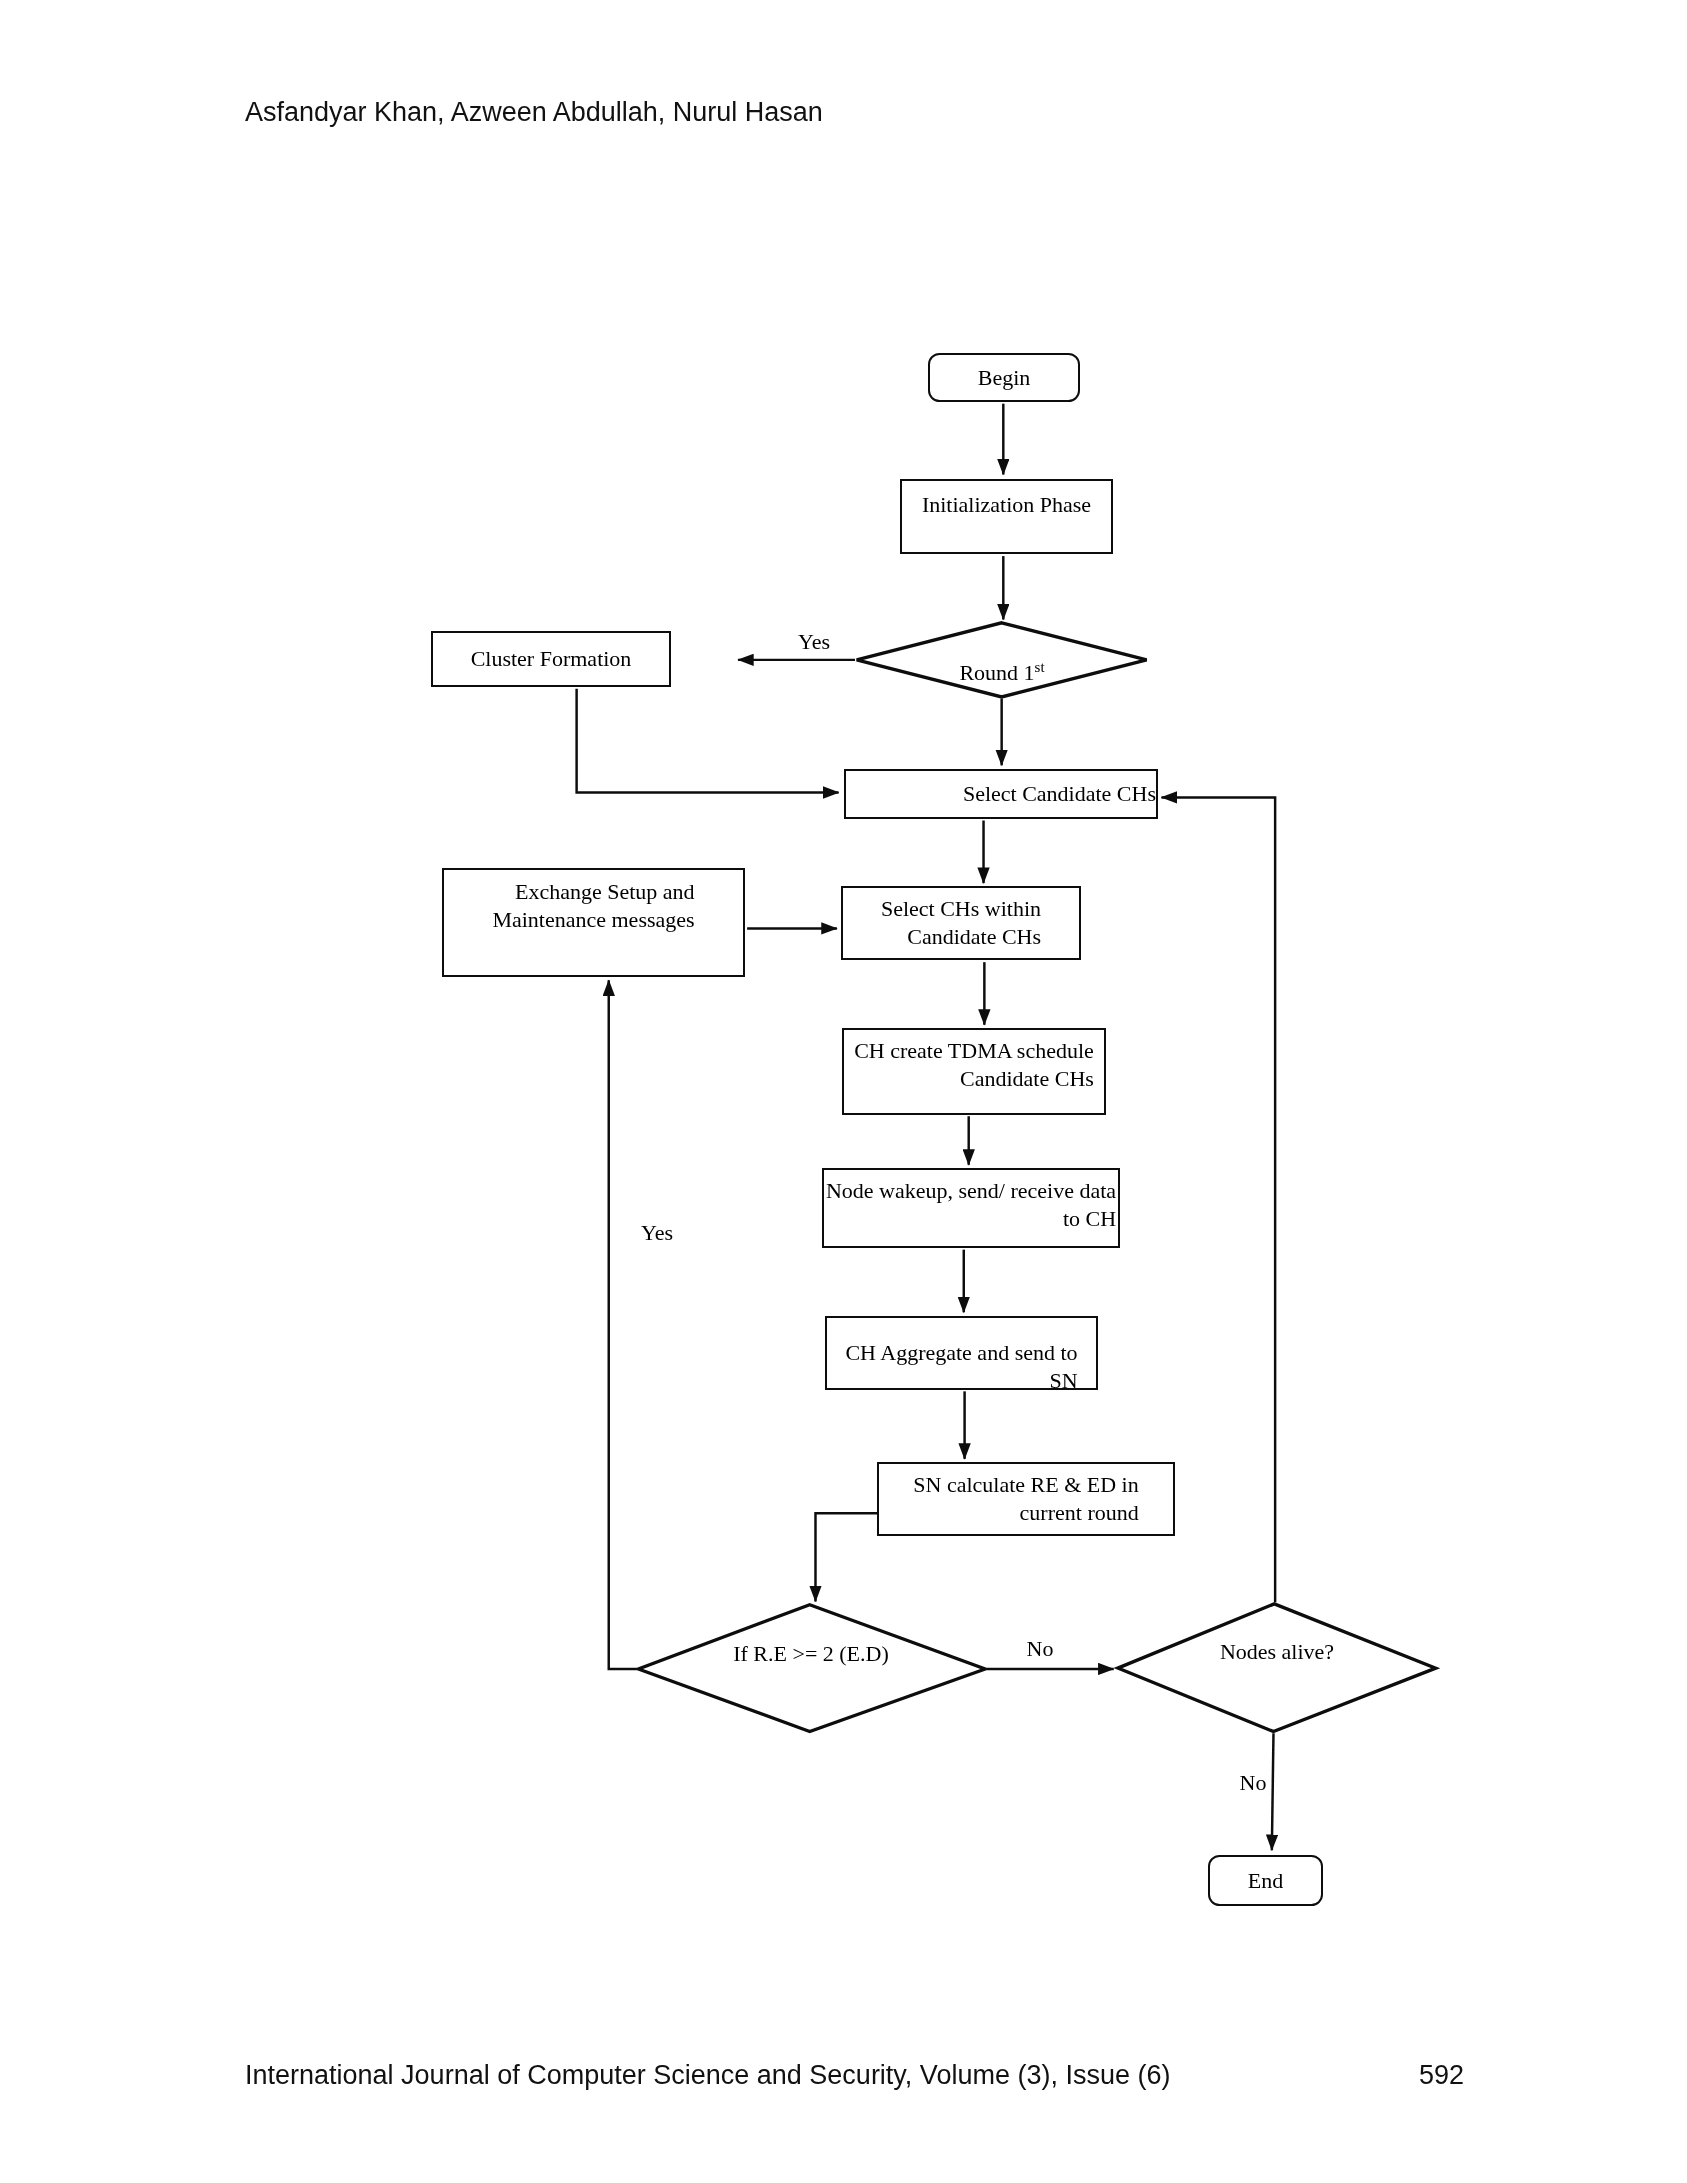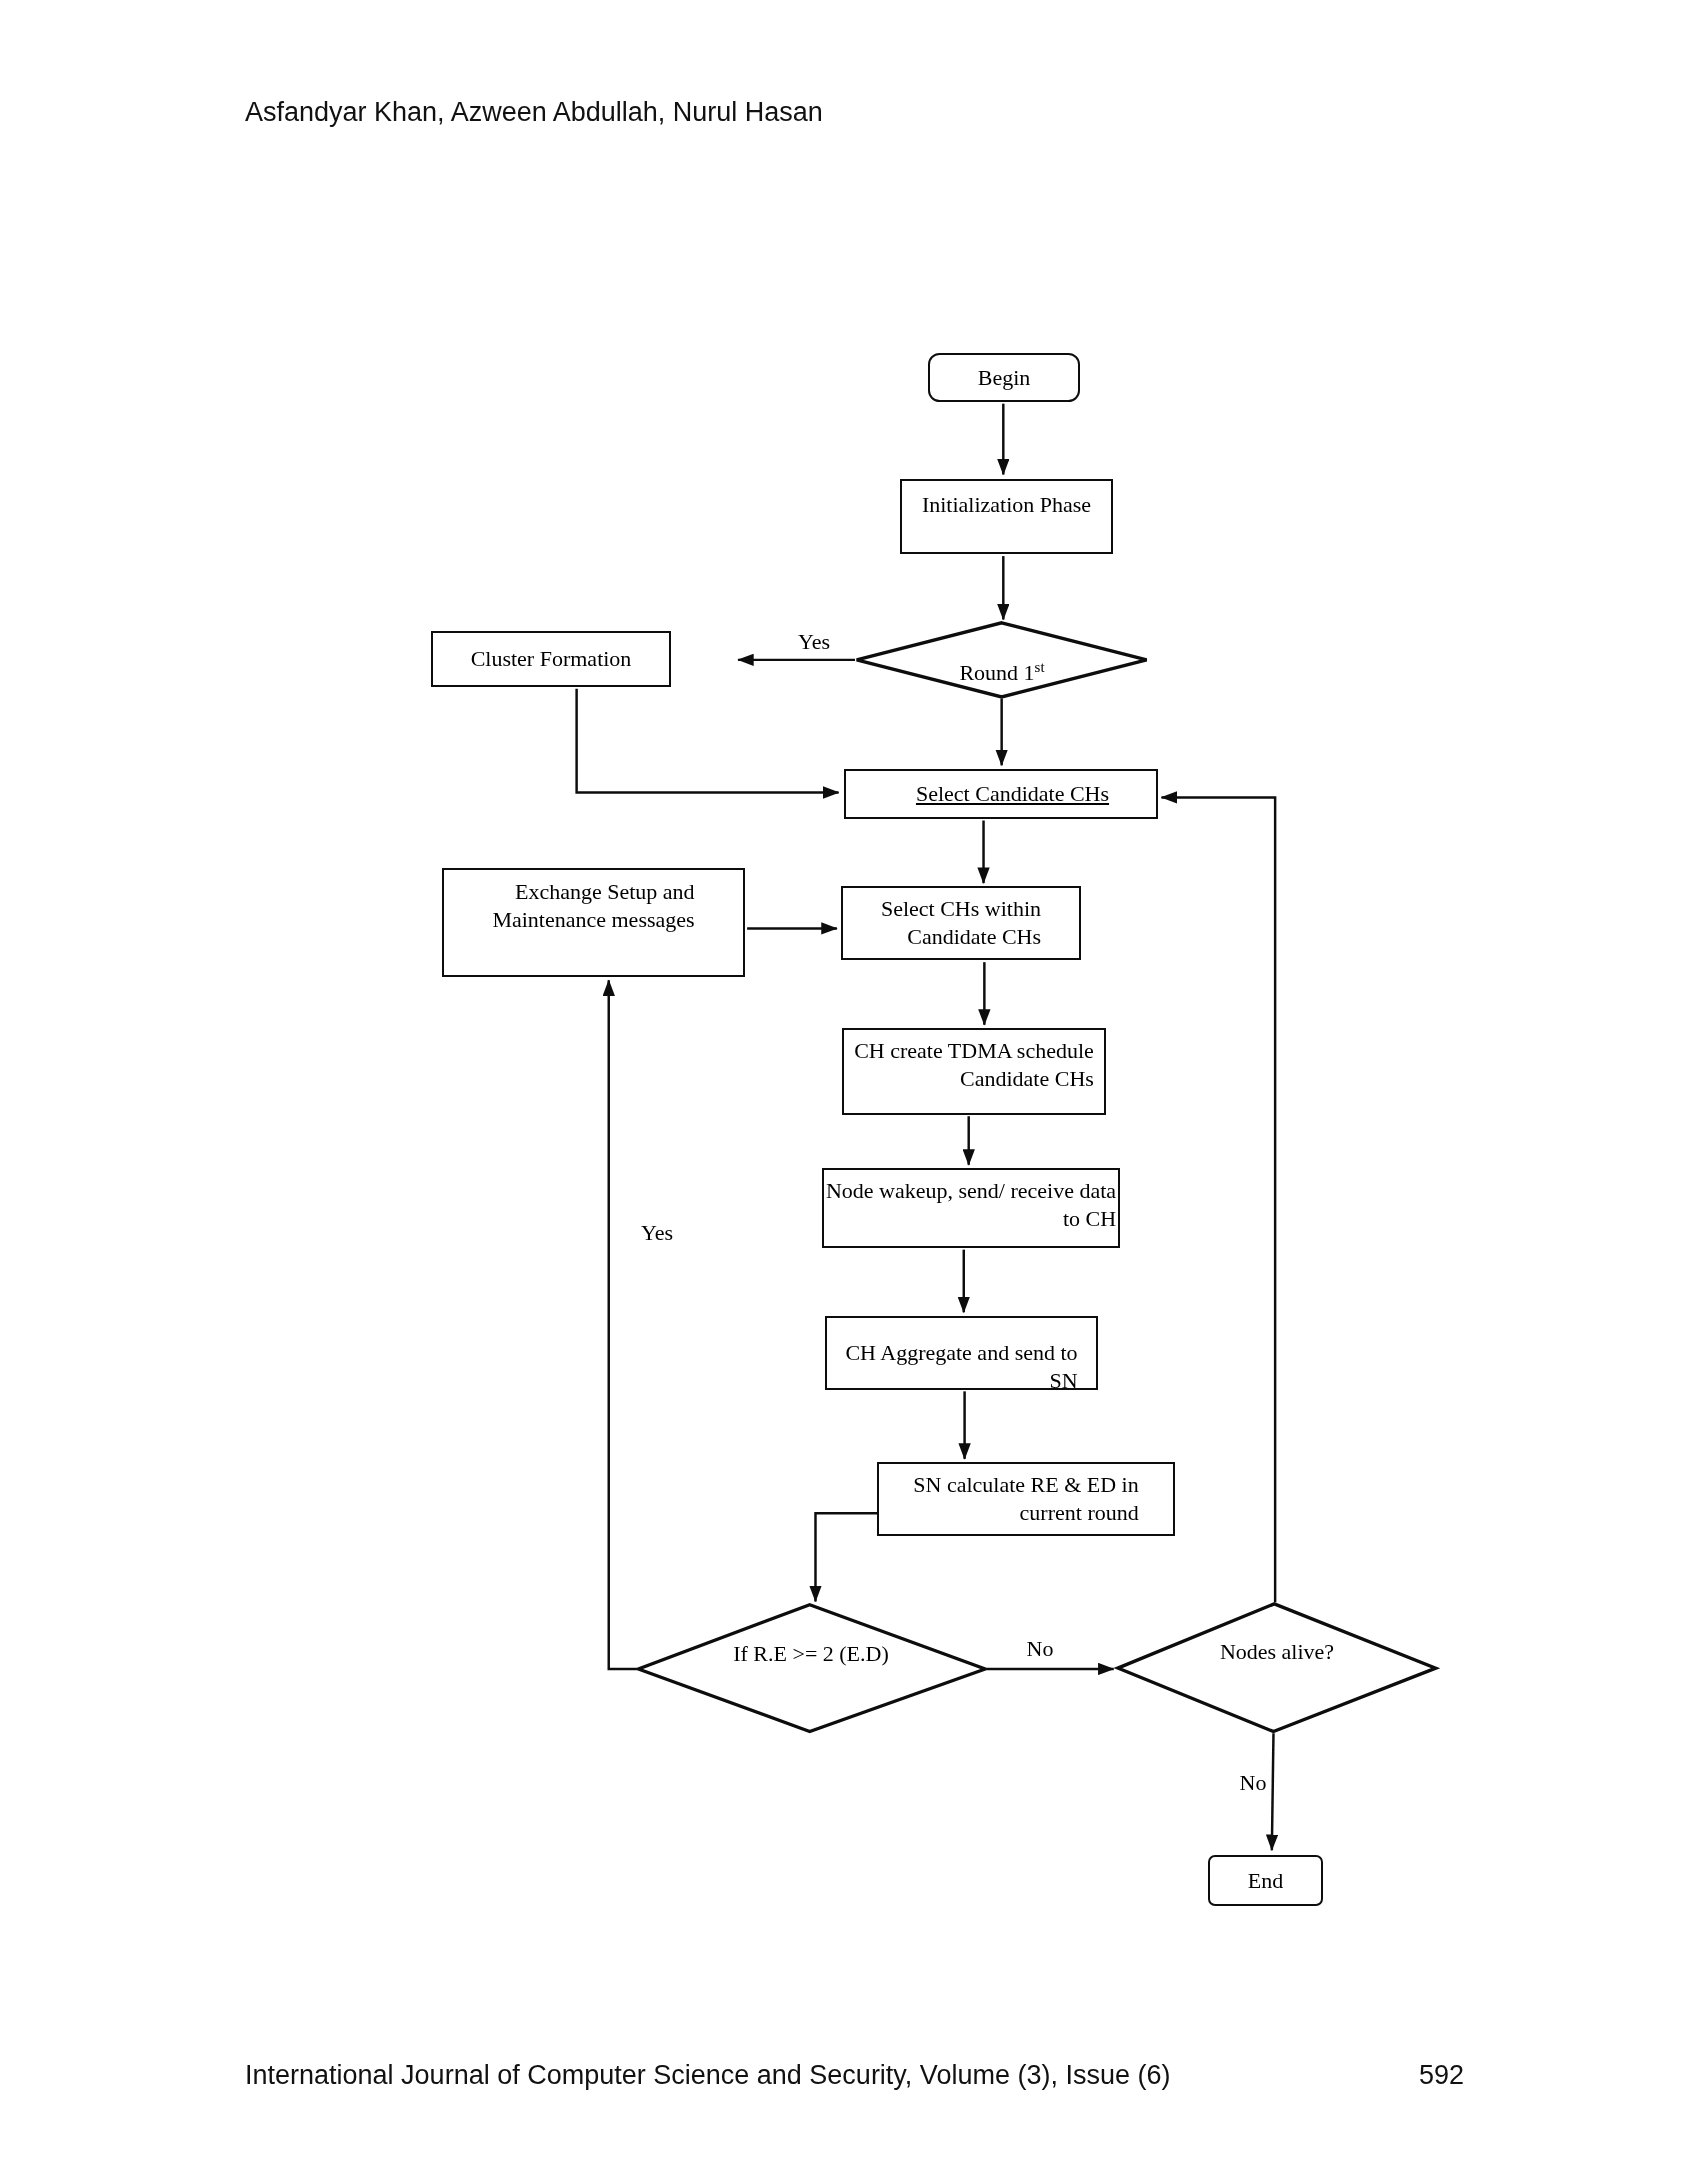--- a/index.html
+++ b/index.html
@@ -32,21 +32,21 @@
     display:flex;
     font-size:22px;
     line-height:28px;
     text-align:right;
     white-space:pre-line;
   }
   .rounded{border-radius:11.5px;}
   .v-center{align-items:center;justify-content:center;}
   .h-center{justify-content:center;}
   .top-pad{align-items:flex-start;}
-  .left-text{align-items:center;justify-content:center;text-align:left;padding-left:23px;text-decoration:underline;}
+  .left-text{align-items:center;justify-content:flex-end;text-align:left;padding-left:23px;}
   .free-label{
     position:absolute;
     transform:translate(-50%,-50%);
     font-size:22px;
     line-height:26px;
     white-space:pre-line;
     text-align:center;
   }
   sup{font-size:15px;line-height:0;}
 </style>
@@ -127,21 +127,21 @@
   <div class="node top-pad h-center" style="left:825px;top:1316px;width:273px;height:74px;padding-top:21px;">
     <span>CH Aggregate and send to
 SN</span>
   </div>
 
   <div class="node top-pad h-center" style="left:877px;top:1462px;width:298px;height:74px;padding-top:7.4px;">
     <span>SN calculate RE &amp; ED in
 current round</span>
   </div>
 
-  <div class="node rounded v-center" style="left:1208px;top:1855px;width:115px;height:51px;border-radius:7px;">
+  <div class="node rounded v-center" style="left:1208px;top:1855px;width:115px;height:51px;">
     <span>End</span>
   </div>
 
   <div class="free-label" style="left:1002px;top:660px;">
     <span>Round 1</span><sup>st</sup>
   </div>
 
   <div class="free-label" style="left:811px;top:1654px;">If R.E &gt;= 2 (E.D)</div>
 
   <div class="free-label" style="left:1277px;top:1652px;">Nodes alive?</div>

